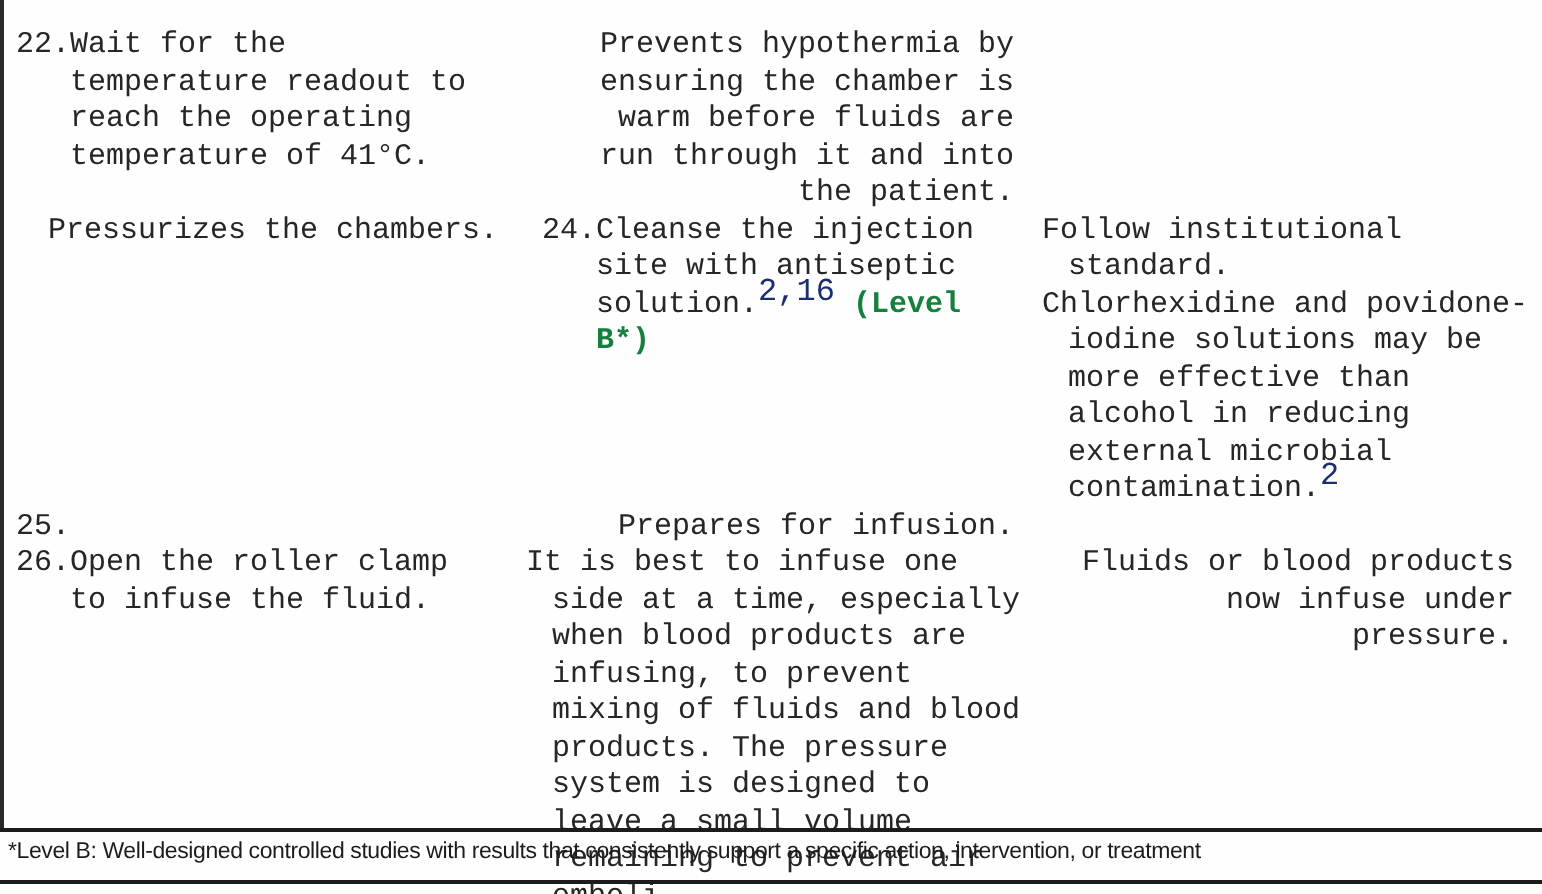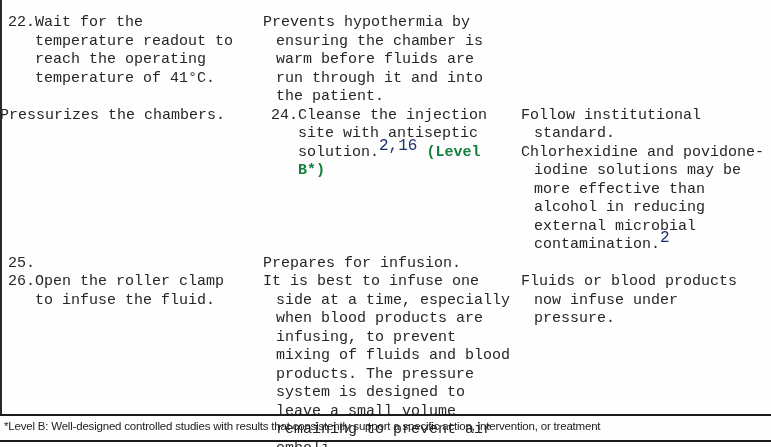--- a/index.html
+++ b/index.html
@@ -22,21 +22,21 @@
   .proc-table {
     display: grid;
     grid-template-columns: 263px 258px 1fr;
     padding-top: 14px;
     font-size: 15px;
     line-height: 18.5px;
     font-family: Liberation Mono, monospace;
   }
   .cell { padding-right: 12px; }
   .cell.col1 { padding-left: 8px; }
-  .cell.col2 { padding-right: 14px; }
+  .cell.col2 { padding-right: 14px; text-align: right; }
   .cell.col3 { padding-right: 5px; }
   .step { display: flex; }
   .num { width: 27px; flex: none; }
   .stext { flex: 1; }
   .hang { padding-left: 13px; text-indent: -13px; }
   sup.ref {
     font-size: 16px;
     vertical-align: super;
     line-height: 0;
     color: #1b2f6e;

